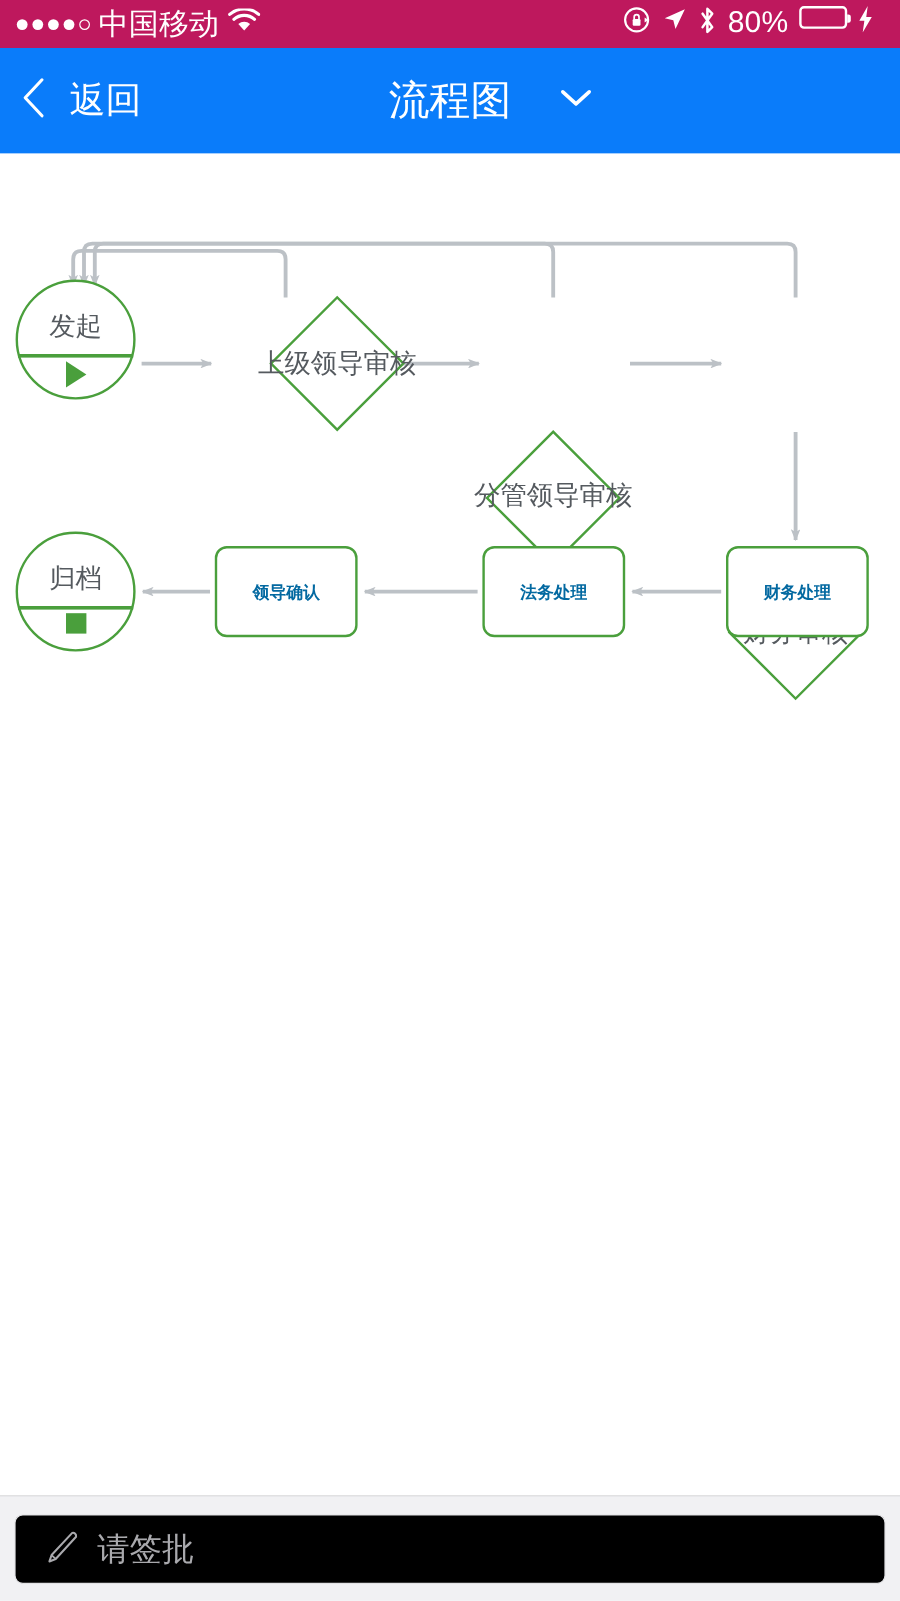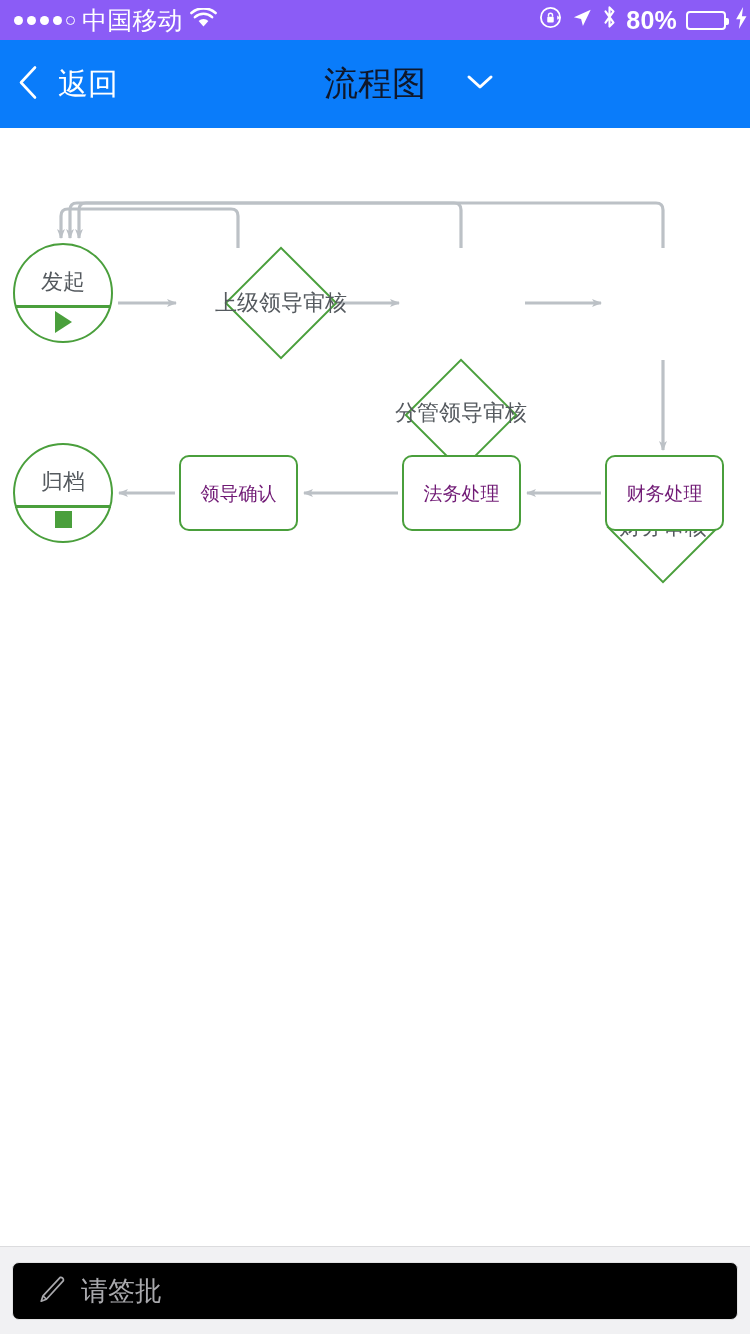--- a/index.html
+++ b/index.html
@@ -7,34 +7,34 @@
   body {
     font-family:"Liberation Sans","DejaVu Sans",sans-serif;
     background:#ffffff;
     overflow:hidden;
     position:relative;
   }
 
   
   .statusbar{
     position:absolute; top:0; left:0; width:750px; height:40px;
-    background:#8b5cf6; color:#fff;
+    background:#be185d; color:#fff;
     display:flex; align-items:center;
     font-size:25px; letter-spacing:0.2px;
   }
   .sb-left{ position:absolute; left:14px; display:flex; align-items:center; gap:7px; }
   .dots{ display:flex; align-items:center; gap:4px; }
   .dot{ width:9px; height:9px; border-radius:50%; background:#fff; }
   .dot.hollow{ background:transparent; border:1.6px solid #fff; }
   .carrier{ font-size:25px; line-height:1; }
   .sb-center{
     position:absolute; left:0; right:0; text-align:center;
     font-size:25px; font-weight:500; letter-spacing:0.5px;
   }
-  .sb-right{ position:absolute; right:2px; display:flex; align-items:center; gap:9px;font-weight:bold; }
+  .sb-right{ position:absolute; right:22px; display:flex; gap:9px; }
   .pct{ font-size:25px; }
   .batt{
     width:40px; height:19px; border:2px solid #fff; border-radius:4px;
     position:relative; padding:1.5px;
   }
   .batt::after{
     content:""; position:absolute; right:-5px; top:5px;
     width:3px; height:7px; background:#fff; border-radius:0 2px 2px 0;
   }
   .batt-fill{ height:100%; width:80%; background:#4cd94c; border-radius:1px; }
@@ -44,21 +44,21 @@
     position:absolute; top:40px; left:0; width:750px; height:88px;
     background:#0a7cfa; color:#fff;
   }
   .nav-back{
     position:absolute; left:18px; top:50%; transform:translateY(-50%);
     display:flex; align-items:center; gap:20px; cursor:pointer;
   }
   .nav-back-label{ font-size:30px; color:#fff; }
   .nav-title{
     position:absolute; left:0; right:0; top:50%; transform:translateY(-50%);
-    text-align:center; font-size:34px; color:#0f172a;
+    text-align:center; font-size:34px; color:#ffffff;
   }
   .nav-chevron{
     position:absolute; left:466px; top:50%; transform:translateY(-50%);
     cursor:pointer;
   }
 
   
   .canvas{
     position:absolute; top:128px; left:0; width:750px; height:1118px;
     background:#ffffff; overflow:hidden;
@@ -101,21 +101,21 @@
     position:absolute; left:-32px; right:-32px; top:50%;
     transform:translateY(-50%); text-align:center;
     font-size:22px; color:#555a5f; line-height:1; white-space:nowrap;
   }
 
   
   .node-rect{
     width:119px; height:76px; border:2.5px solid #4a9f3c; border-radius:10px;
     background:#fff; display:flex; align-items:center; justify-content:center;
   }
-  .node-rect .rtext{ font-size:19px; color:#701a75; line-height:1; }
+  .node-rect .rtext{ font-size:14px; color:#0369a1; line-height:1;font-weight:bold; }
 
   
   .bottombar{
     position:absolute; left:0; bottom:0; width:750px; height:88px;
     background:#f1f1f3; border-top:1px solid #dcdcde;
   }
   .sign-input{
     position:absolute; left:12px; top:15px; width:726px; height:58px;
     background:#000000; border:1px solid #e2e2e4; border-radius:7px;
     display:flex; align-items:center; gap:14px; padding-left:22px;
@@ -211,21 +211,21 @@
 
     <line x1="601" y1="365" x2="527" y2="365" stroke="#bcc1c6" stroke-width="3.2" marker-end="url(#ah)"></line>
     <line x1="398" y1="365" x2="304" y2="365" stroke="#bcc1c6" stroke-width="3.2" marker-end="url(#ah)"></line>
     <line x1="175" y1="365" x2="119" y2="365" stroke="#bcc1c6" stroke-width="3.2" marker-end="url(#ah)"></line>
 
     <path d="M238 120 L238 88 Q238 81 231 81 L68 81 Q61 81 61 88 L61 110" stroke="#bcc1c6" stroke-width="3.2" fill="none" marker-end="url(#ah)"></path>
     <path d="M461 120 L461 82 Q461 75 454 75 L77 75 Q70 75 70 82 L70 110" stroke="#bcc1c6" stroke-width="3.2" fill="none" marker-end="url(#ah)"></path>
     <path d="M663 120 L663 82 Q663 75 656 75 L86 75 Q79 75 79 82 L79 110" stroke="#bcc1c6" stroke-width="3.2" fill="none" marker-end="url(#ah)"></path>
   </svg>
 
-  <div class="node" style="left:13px; top:115px;">
+  <div class="node" style="left:13px; top:105px;">
     <div class="node-circle">
       <div class="ctext">发起</div>
       <div class="divider"></div>
       <div class="glyph">
         <span class="tri-play"></span>
       </div>
     </div>
   </div>
 
   <div class="node node-diamond" style="left:180px; top:119px;margin-left:43px;">

